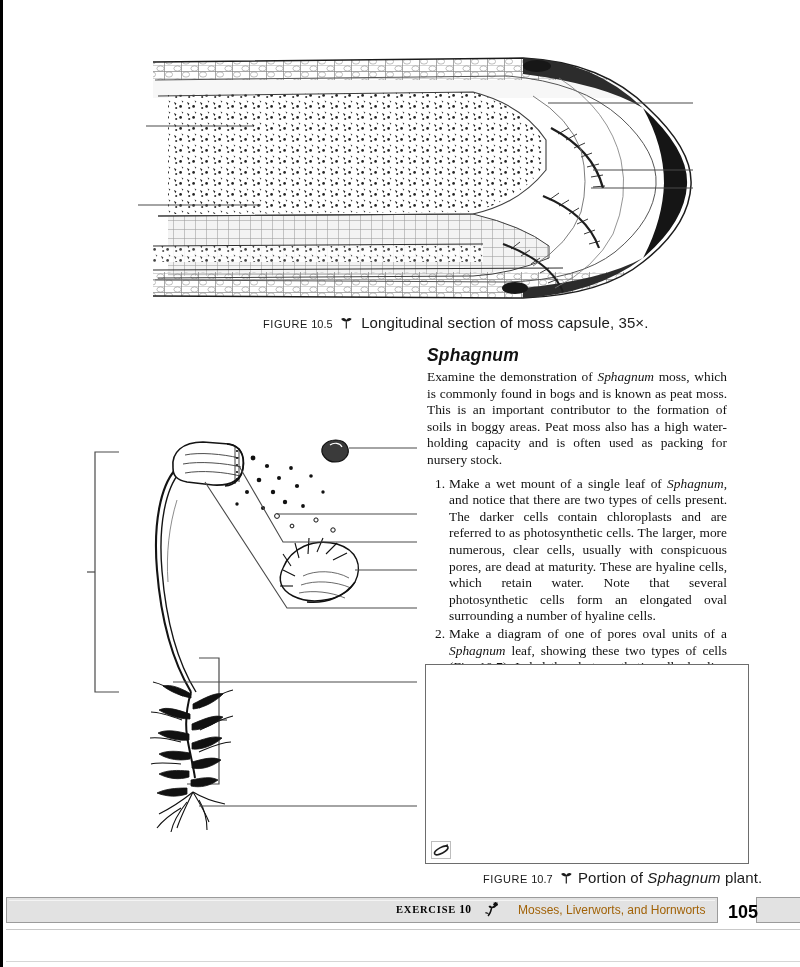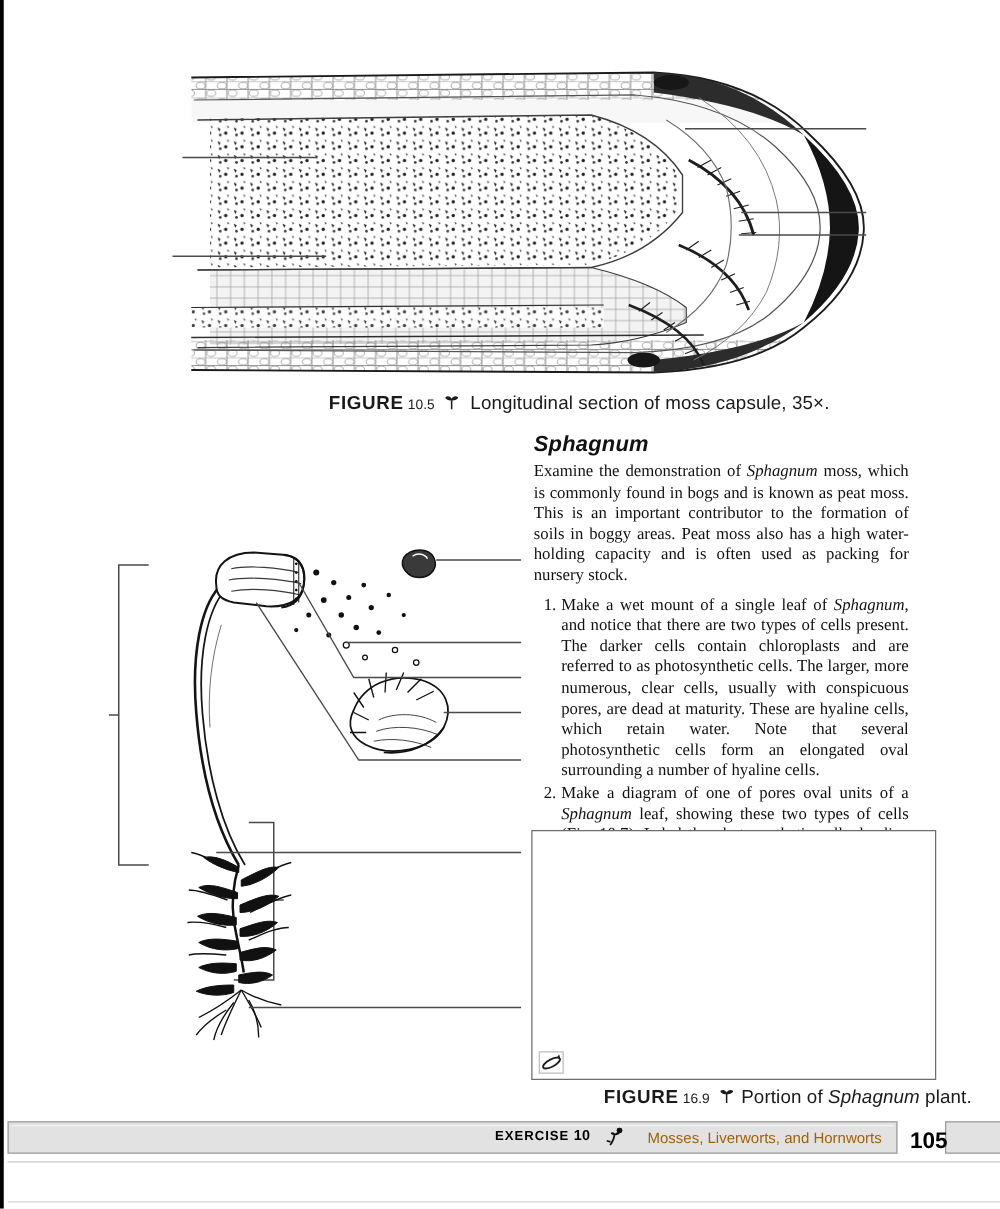--- a/index.html
+++ b/index.html
@@ -29,25 +29,24 @@
   #fig105-svg { display: block; }
 
   .fig-caption {
     font-family: "Liberation Sans", sans-serif;
     font-size: 11.5px;
     color: #1a1a1a;
     white-space: nowrap;
     letter-spacing: .1px;
   }
   .fig-caption .cap-word {
-    font-size: 15px;
+    font-size: 11px;
     letter-spacing: .55px;
     font-variant: small-caps;
     text-transform: uppercase;
-    font-weight: bold;
   }
   .fig-caption .cap-num {
     font-weight: normal;
     font-size: 11px;
     letter-spacing: 0;
   }
   .fig-caption .cap-glyph {
     display: inline-block;
     margin: 0 5px 0 4px;
     vertical-align: -1px;
@@ -167,21 +166,21 @@
     position: absolute;
     left: 750px; top: 0;
     width: 47px; height: 26px;
     background: #e2e2e2;
     border: 1px solid #9b9b9b;
     box-sizing: border-box;
   }
   .footer-exercise {
     position: absolute;
     left: 390px; top: 6px;
-    font-family: Liberation Sans, sans-serif;
+    font-family: Liberation Serif, serif;
     font-size: 11.5px;
     font-weight: bold;
     letter-spacing: .3px;
     color: #000;
     white-space: nowrap;
   }
   .footer-exercise .ex-word { font-size: 10.5px; letter-spacing: .8px; }
   #footer-glyph {
     position: absolute;
     left: 478px; top: 5px;
@@ -501,21 +500,21 @@
       <rect x="1.5" y="1.5" width="19" height="17" fill="#ffffff" stroke="#bdbdbd" stroke-width="1"></rect>
       <g transform="rotate(-28 11 10)">
         <ellipse cx="11" cy="10.5" rx="7.5" ry="2.9" fill="none" stroke="#1e1e1e" stroke-width="1.5"></ellipse>
         <path d="M16.5,8.6 L19.6,7.4 L18.8,10.9 Z" fill="#1e1e1e"></path>
       </g>
     </svg>
   </div>
 
   <div id="cap107" class="fig-caption">
     <span class="cap-word">FIGURE</span>
-    <span class="cap-num">16.9</span>
+    <span class="cap-num">10.7</span>
     <span class="cap-glyph">
       <svg width="13" height="13" viewBox="0 0 13 13">
         <path d="M6.3,12.4 L6.3,5.2" stroke="#1a1a1a" stroke-width="1.2" fill="none"></path>
         <path d="M6.3,5.4 C3.2,5.4 1.3,3.9 1.3,2.7 C3.0,1.3 5.4,1.9 6.3,3.9
                  C7.2,1.9 9.8,1.3 11.5,2.7 C11.5,3.9 9.4,5.4 6.3,5.4 Z" fill="#1a1a1a"></path>
       </svg>
     </span><span class="cap-text">Portion of </span><span class="cap-text cap-italic">Sphagnum</span><span class="cap-text"> plant.</span>
   </div>
 
   <div id="footer">

